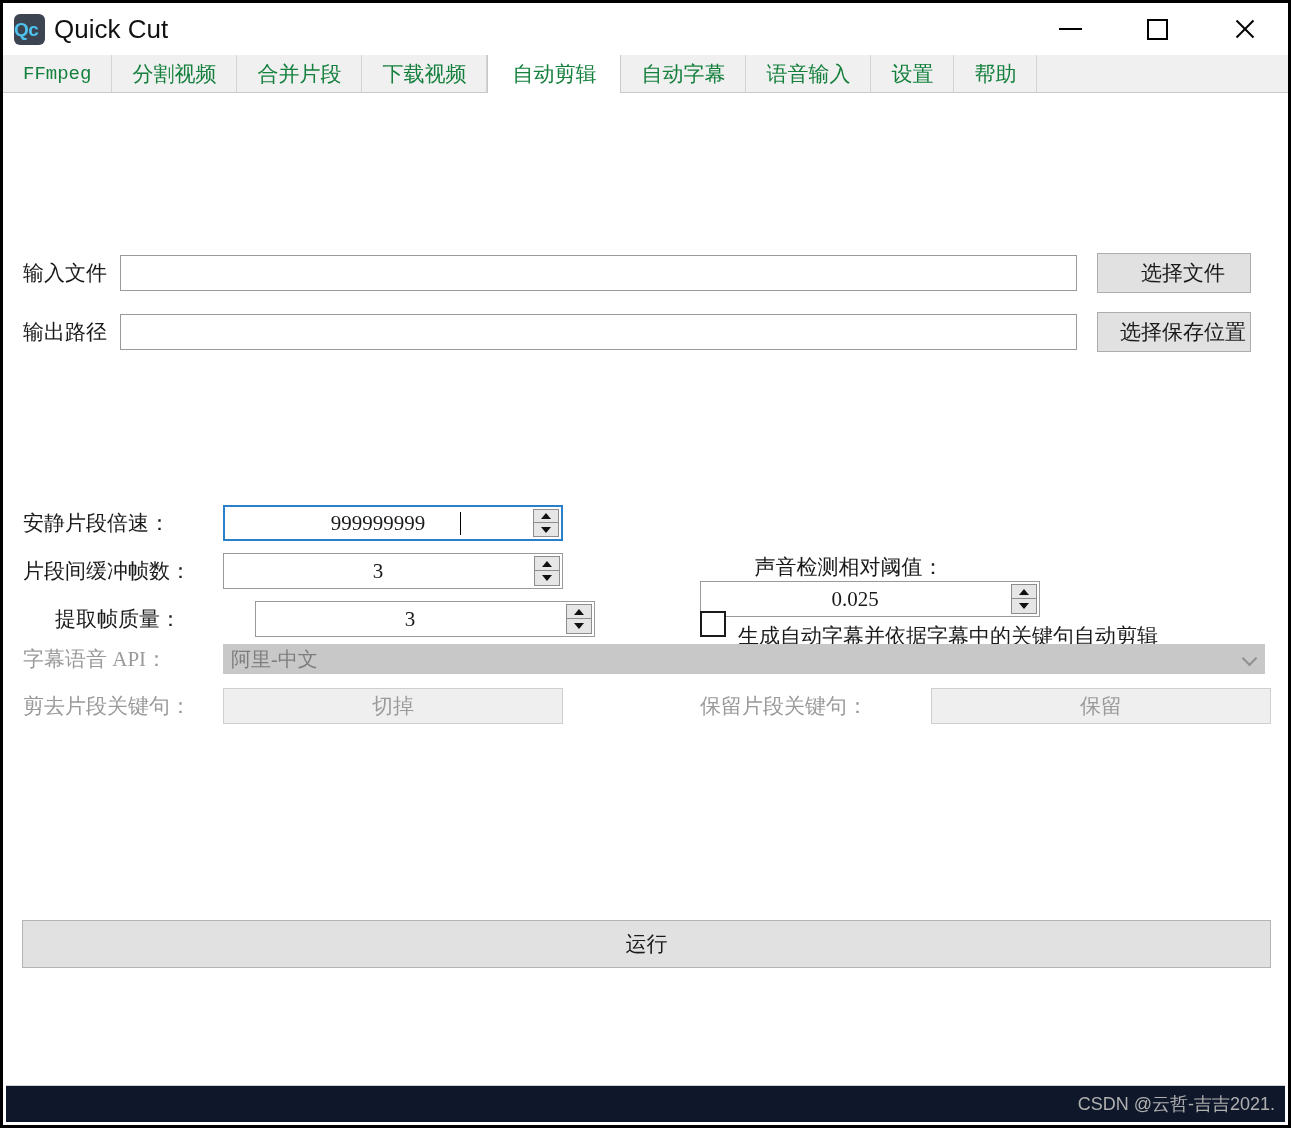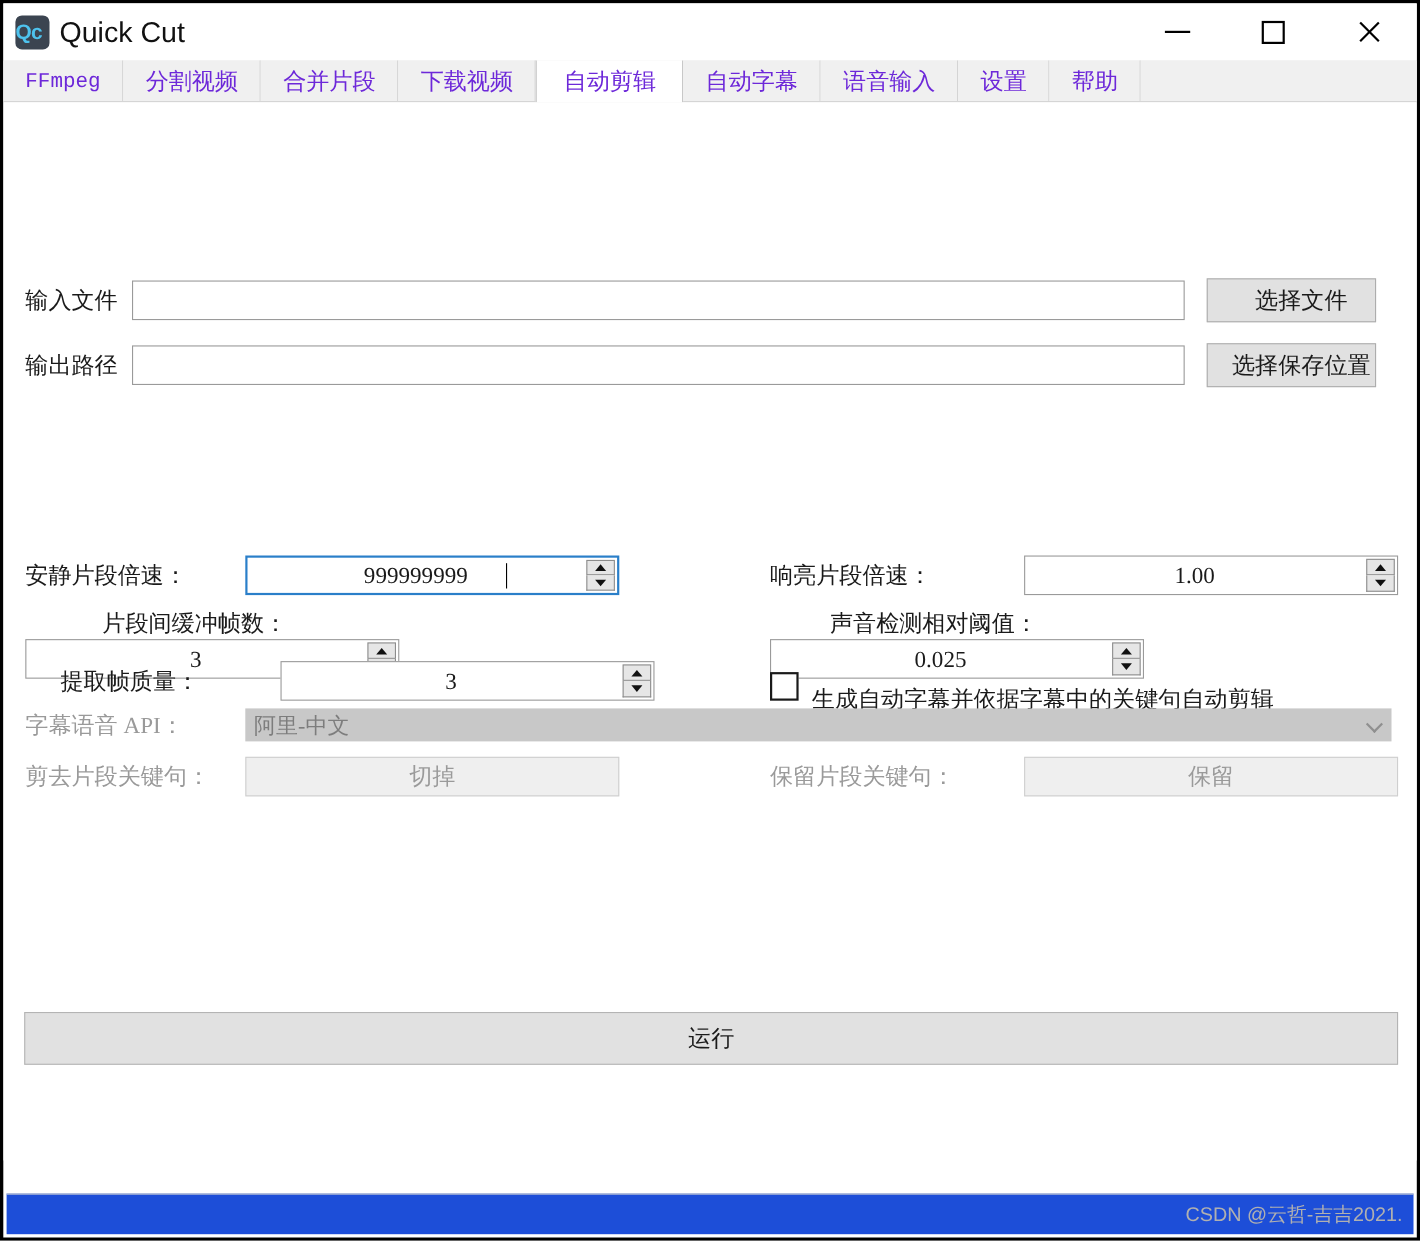--- a/index.html
+++ b/index.html
@@ -104,21 +104,21 @@
     align-items: stretch;
     padding-left: 0px;
     box-sizing: border-box;
   }
   .tab {
     display: flex;
     align-items: center;
     justify-content: center;
     padding: 0 20px;
     font-size: 21px;
-    color: #6d28d9;
+    color: #15803d;
     background: #f0f0f0;
     border-right: 1px solid #d4d4d4;
     box-sizing: border-box;
     cursor: default;
     white-space: nowrap;
     text-align: right;
   }
   .tab.latin { font-family: "Liberation Mono", "DejaVu Sans Mono", monospace; font-size: 19px; }
   .tab.active {
     background: #ffffff;
@@ -317,21 +317,21 @@
     cursor: default;
   }
 
   
   .statusbar {
     position: absolute;
     left: 3px;
     right: 3px;
     bottom: 3px;
     height: 37px;
-    background: #1d4ed8;
+    background: #0f172a;
     border-top: 1px solid #d2d2d2;
     display: flex;
     align-items: center;
     justify-content: flex-end;
     box-sizing: border-box;
   }
   .watermark {
     font-family: "Liberation Sans", sans-serif;
     font-size: 18px;
     color: #b0b0b0;
@@ -395,36 +395,22 @@
           <div class="sbtn">
               <span class="arrow-up"></span>
             </div>
           <div class="sbtn">
               <span class="arrow-dn"></span>
             </div>
         </div>
       </div>
     </div>
 
-    <div class="row" style="left:697px; top:412px;">
-      <span class="lbl" style="width:231px;">响亮片段倍速：</span>
-      <div class="spin">
-        <div class="val">1.00</div>
-        <div class="btns">
-          <div class="sbtn">
-              <span class="arrow-up"></span>
-            </div>
-          <div class="sbtn">
-              <span class="arrow-dn"></span>
-            </div>
-        </div>
-      </div>
-    </div>
-
-    <div class="row" style="left:20px; top:460px;flex-direction:column;">
+
+    <div class="row" style="left:20px; top:460px;">
       <span class="lbl" style="width:200px;">片段间缓冲帧数：</span>
       <div class="spin">
         <div class="val">3</div>
         <div class="btns">
           <div class="sbtn">
               <span class="arrow-up"></span>
             </div>
           <div class="sbtn">
               <span class="arrow-dn"></span>
             </div>

